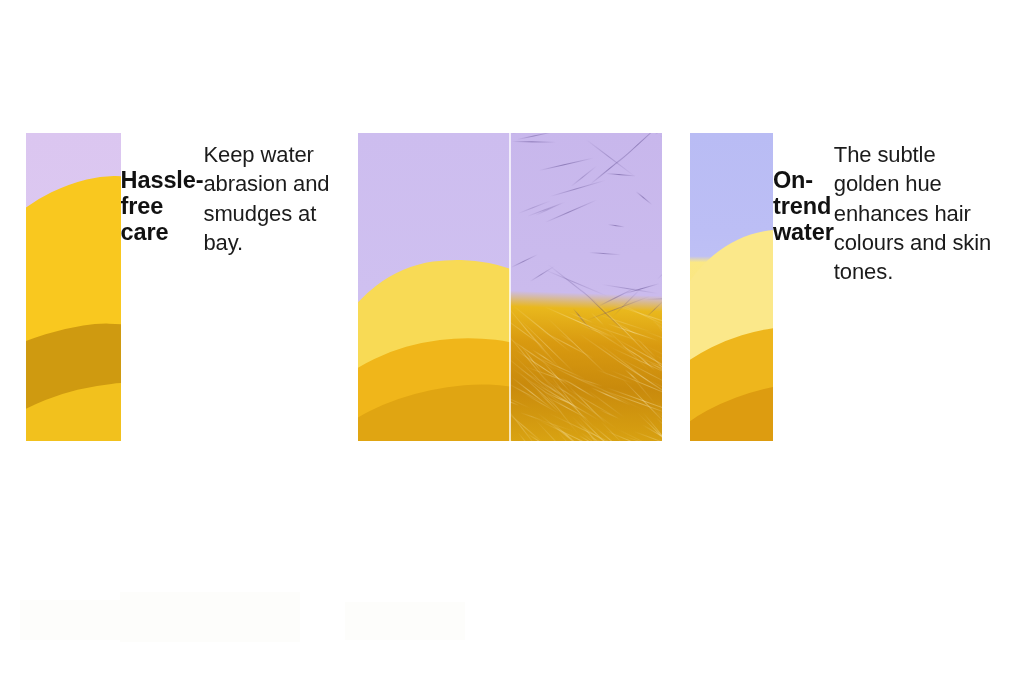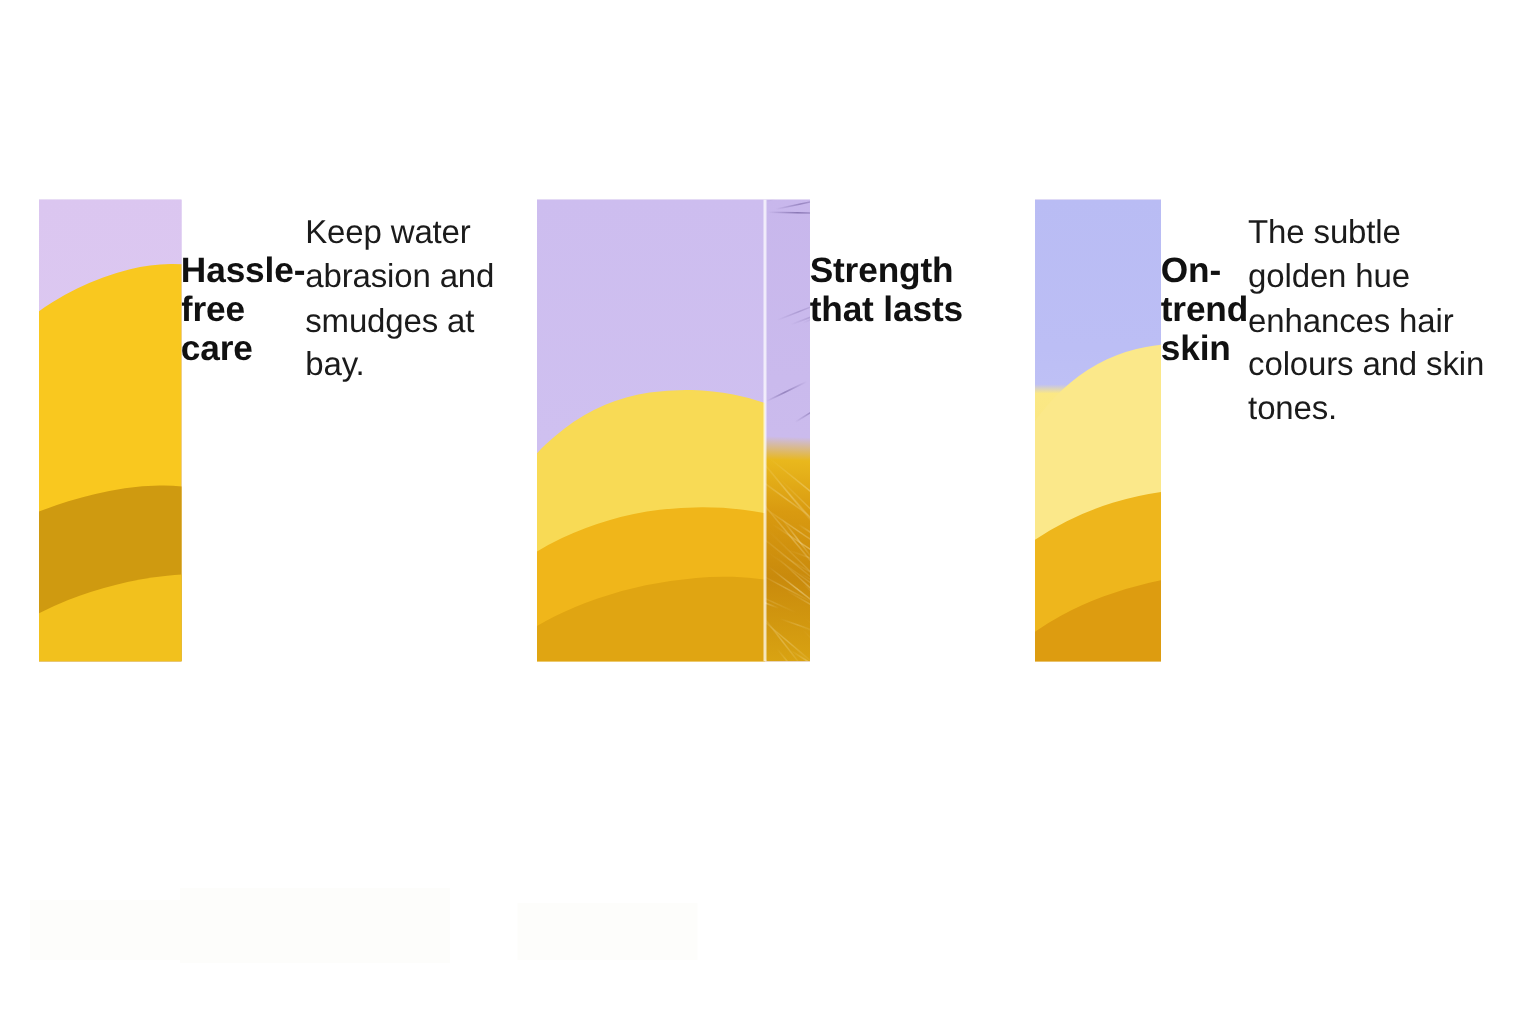--- a/index.html
+++ b/index.html
@@ -635,41 +635,40 @@
               <div class="fiber" style="left: 19.1px; top: 297.5px; width: 82.7px; transform: rotate(43.9deg); opacity: 0.3;"></div>
               <div class="fiber" style="left: 118.3px; top: 237.8px; width: 42.4px; transform: rotate(49.9deg); opacity: 0.27;"></div>
               <div class="fiber" style="left: 132.9px; top: 196.5px; width: 87.5px; transform: rotate(20.5deg); opacity: 0.48;"></div>
               <div class="fiber" style="left: 24.7px; top: 286.1px; width: 51.1px; transform: rotate(46.8deg); opacity: 0.32;"></div>
               <div class="fiber" style="left: 144.7px; top: 222.3px; width: 79px; transform: rotate(20deg); opacity: 0.46;"></div>
               <div class="fiber" style="left: 10.4px; top: 278.7px; width: 25.3px; transform: rotate(19.3deg); opacity: 0.36;"></div>
             </div>
         </div>
         <div class="divider"></div>
       </div>
-      <h3 class="feature-heading">Strength that lasts</h3>
     </div>
 
     <div class="feature-card">
       <div class="panel">
         <div class="half left p3-left">
           <div class="band-a"></div>
           <div class="band-b"></div>
           <div class="band-c"></div>
         </div>
         <div class="half right p3-right">
           <div class="glass-face"></div>
           <div class="glass-edge"></div>
           <div class="highlight-rect"></div>
           <div class="lens-body"></div>
           <div class="lens-arc"></div>
           <div class="lens-arc2"></div>
         </div>
         <div class="divider"></div>
       </div>
-      <h3 class="feature-heading">On-trend skin</h3>
+      <h3 class="feature-heading">On-trend water</h3>
       <p class="feature-body">The subtle golden hue enhances hair colours and skin tones.</p>
     </div>
 
   </div>
 
   <div class="artifact" style="left:20px; top:600px; width:200px; height:40px;"></div>
   <div class="artifact" style="left:120px; top:592px; width:180px; height:50px;"></div>
   <div class="artifact" style="left:345px; top:602px; width:120px; height:38px;"></div>
 
 </div>

